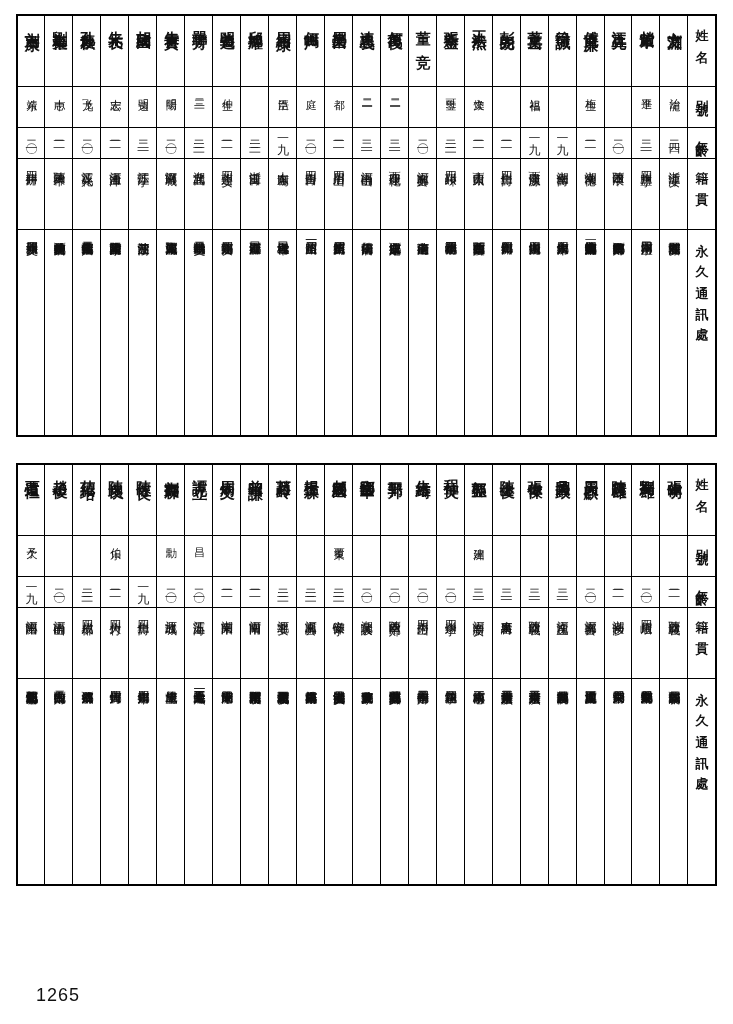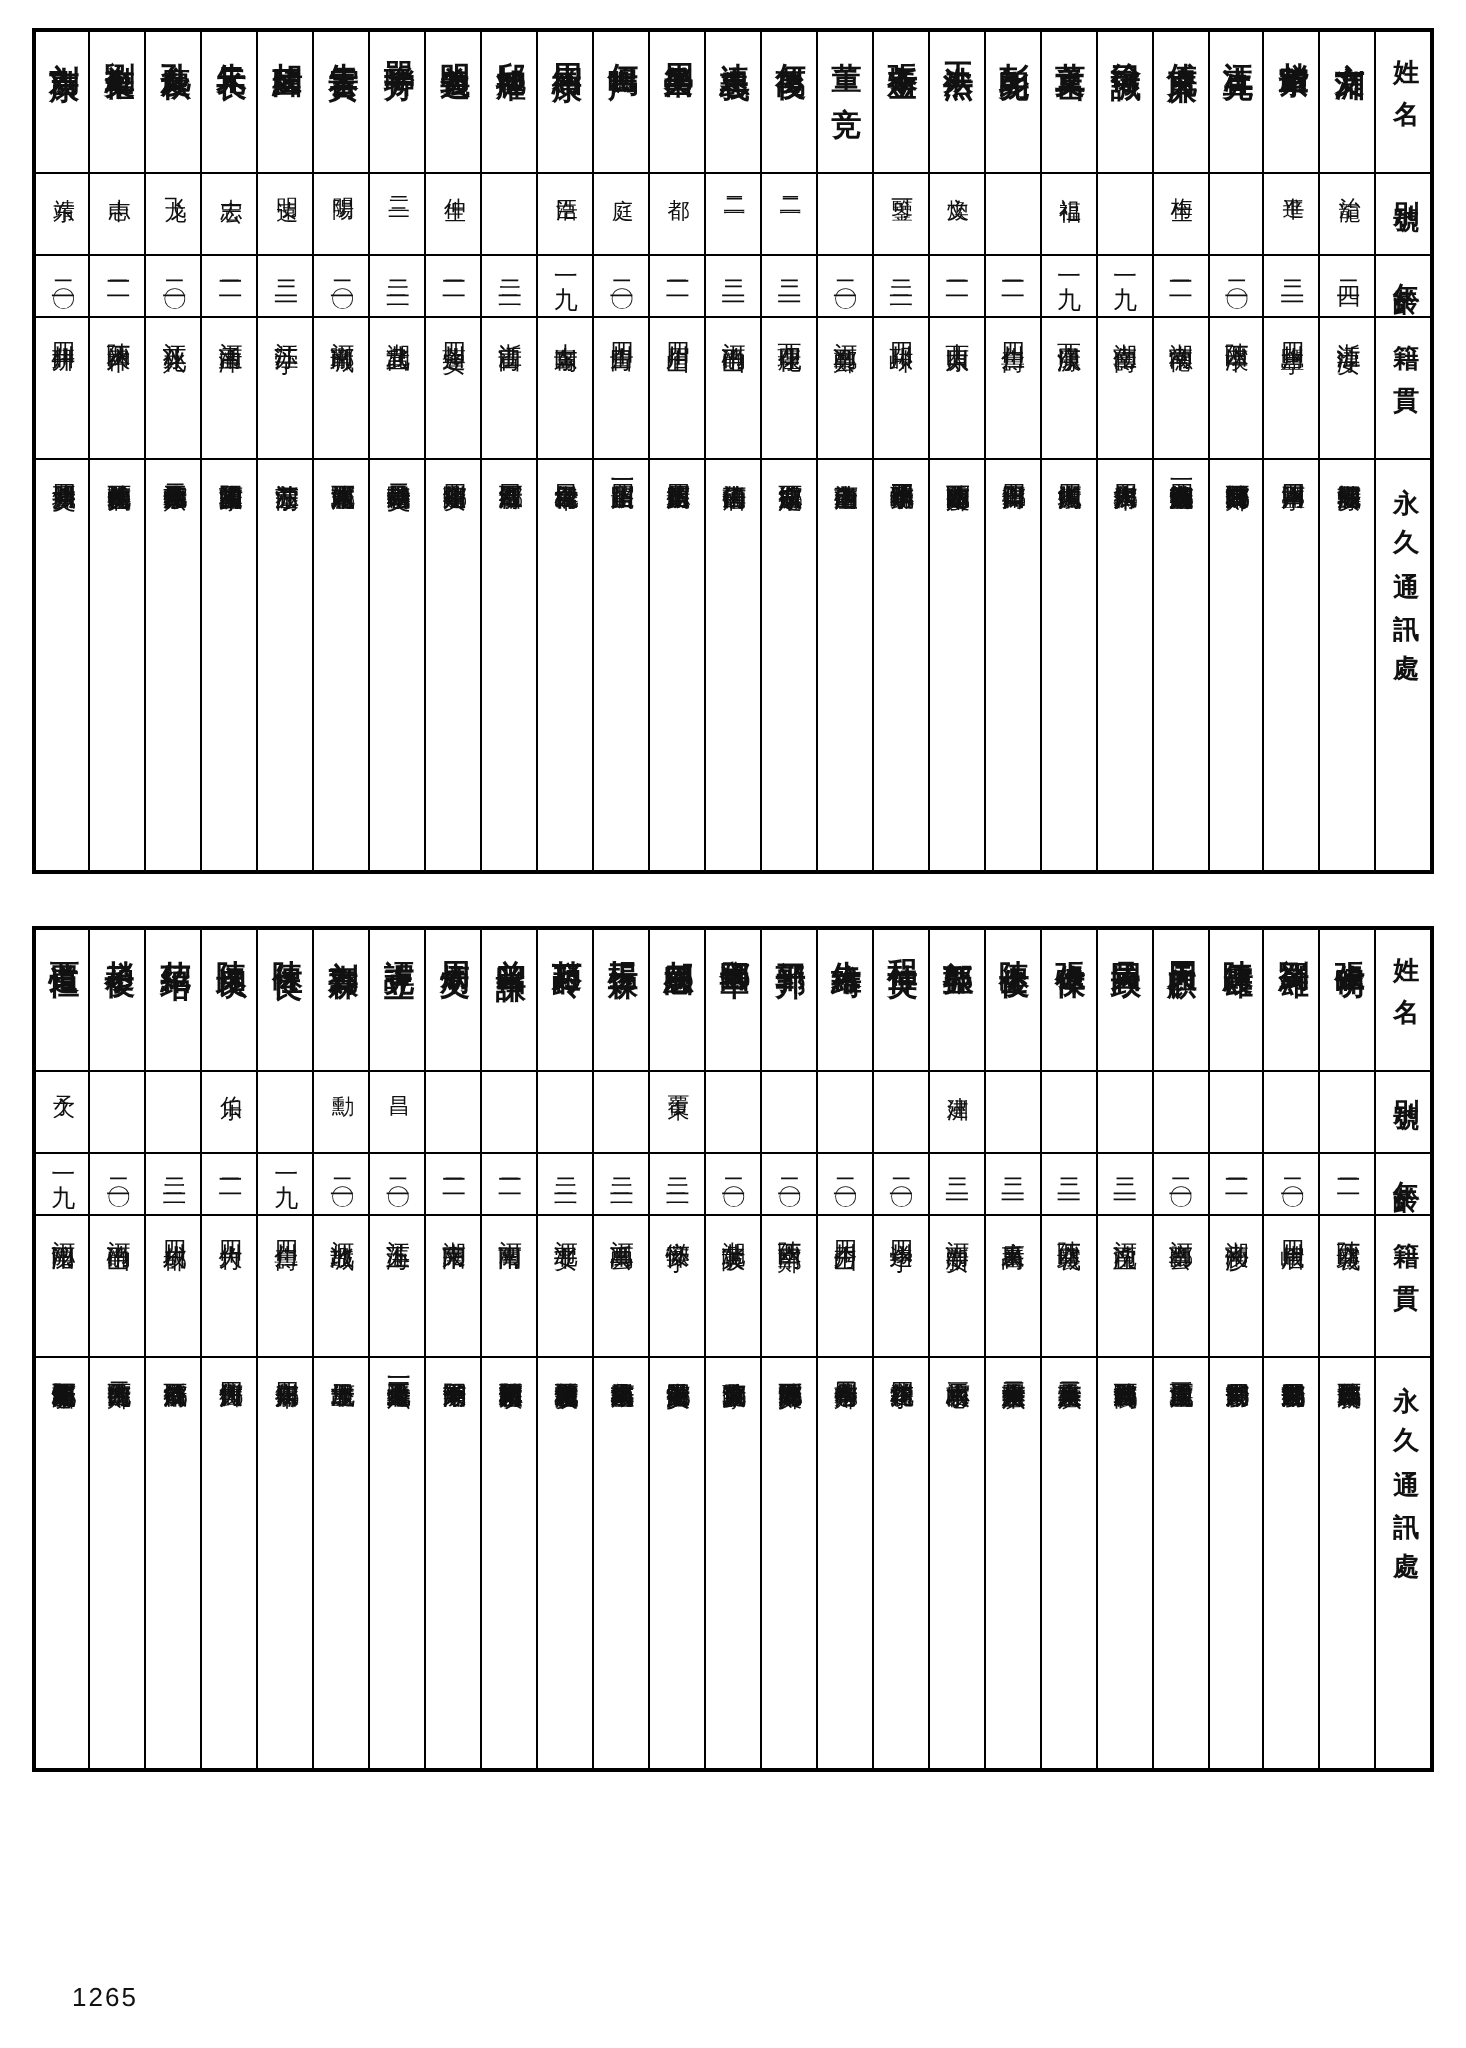--- a/index.html
+++ b/index.html
@@ -52,21 +52,21 @@
   .row-age  td{height:30px;}
   .row-nat  td{height:70px;}
   .row-addr td{height:205px;}
 
   .cellwrap{display:flex;justify-content:center;align-items:flex-start;height:100%;padding-top:3px;box-sizing:border-box;}
   .row-age .cellwrap,.row-alt .cellwrap{align-items:flex-start;}
   .gap{height:26px;}
   .folio{
     position:absolute;
     left:36px;bottom:18px;
-    font-size:13px;
+    font-size:18px;
     font-family:"Liberation Sans",sans-serif;
     letter-spacing:1px;
   }
 </style>
 </head>
 <body>
 
 <div class="page">
 
   <table class="tbl">

